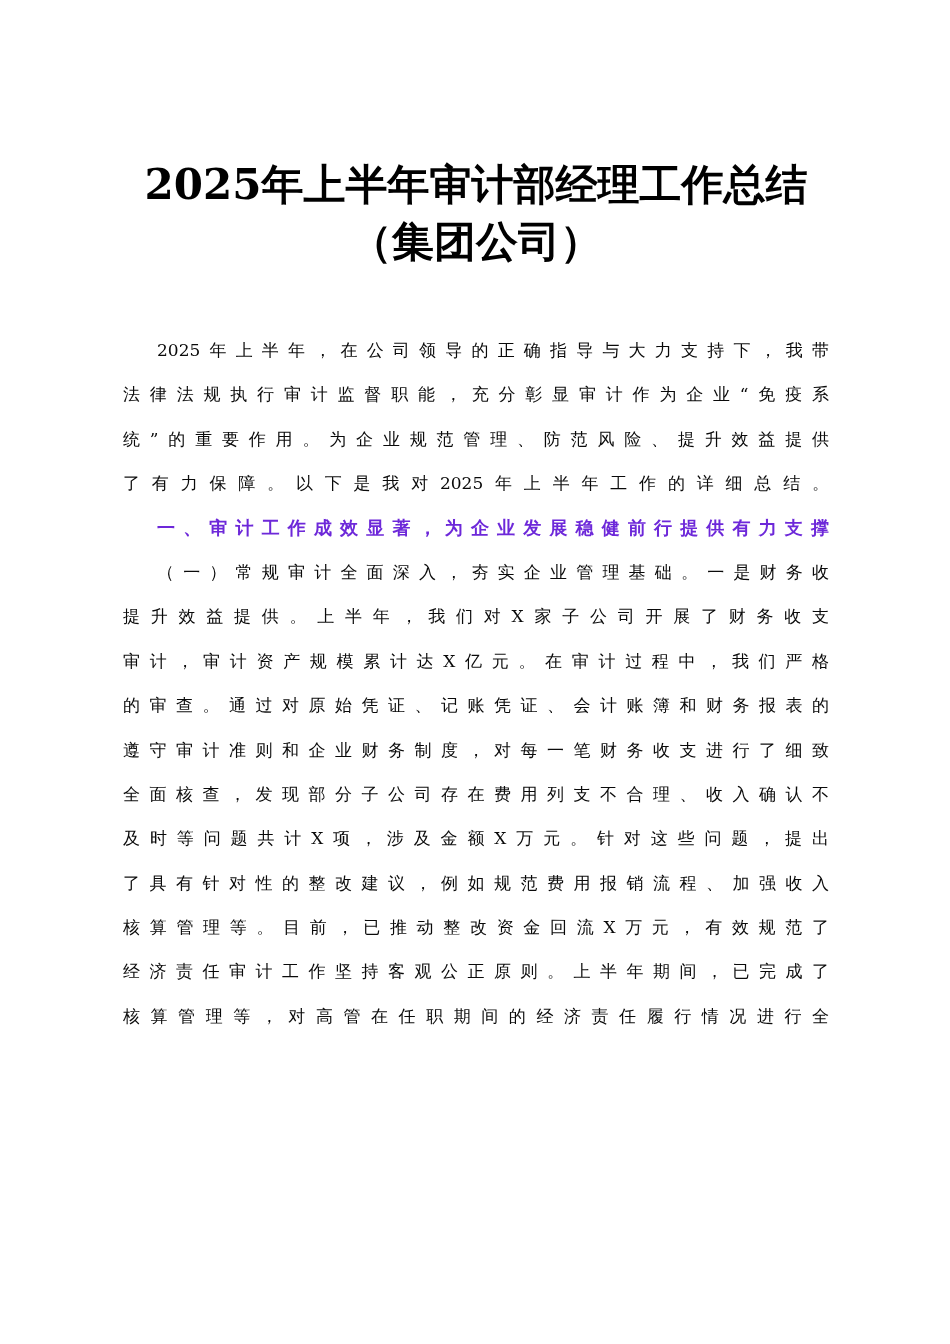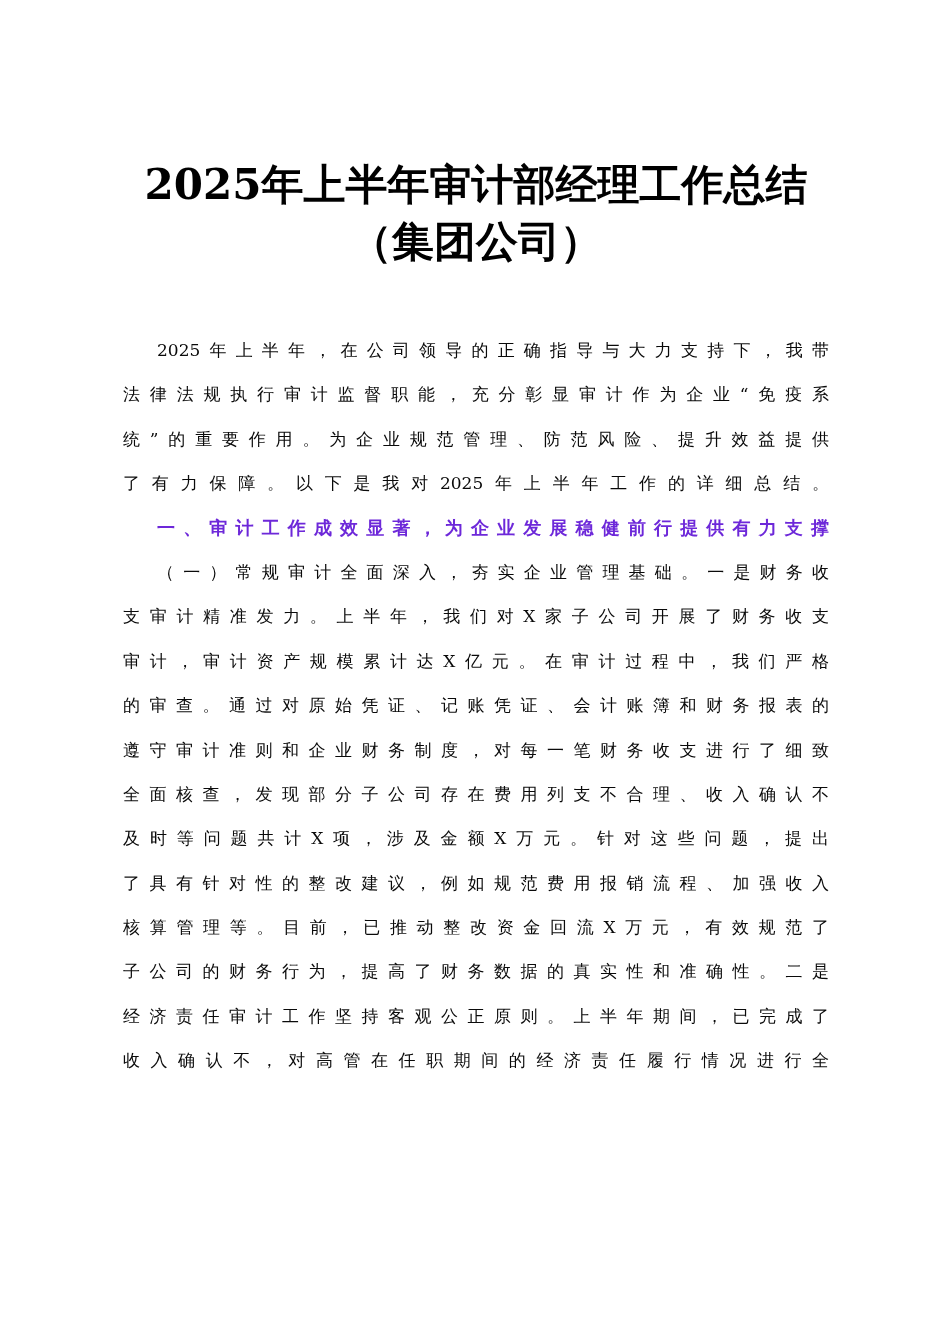--- a/index.html
+++ b/index.html
@@ -72,26 +72,25 @@
         <div class="line first">2025年上半年，在公司领导的正确指导与大力支持下，我带</div>
         <div class="line">法律法规执行审计监督职能，充分彰显审计作为企业“免疫系</div>
         <div class="line">统”的重要作用。为企业规范管理、防范风险、提升效益提供</div>
         <div class="line">了有力保障。以下是我对2025年上半年工作的详细总结。</div>
       </div>
       <div class="block block-heading">
         <div class="line first">一、审计工作成效显著，为企业发展稳健前行提供有力支撑</div>
       </div>
       <div class="block block-paragraph">
         <div class="line first">（一）常规审计全面深入，夯实企业管理基础。一是财务收</div>
-        <div class="line">支审计精准发力。上半年，我们对X家子公司开展了财务收支</div>
+        <div class="line">提升效益提供。上半年，我们对X家子公司开展了财务收支</div>
         <div class="line">审计，审计资产规模累计达X亿元。在审计过程中，我们严格</div>
         <div class="line">的审查。通过对原始凭证、记账凭证、会计账簿和财务报表的</div>
         <div class="line">遵守审计准则和企业财务制度，对每一笔财务收支进行了细致</div>
         <div class="line">全面核查，发现部分子公司存在费用列支不合理、收入确认不</div>
         <div class="line">及时等问题共计X项，涉及金额X万元。针对这些问题，提出</div>
         <div class="line">了具有针对性的整改建议，例如规范费用报销流程、加强收入</div>
         <div class="line">核算管理等。目前，已推动整改资金回流X万元，有效规范了</div>
-        <div class="line">子公司的财务行为，提高了财务数据的真实性和准确性。二是</div>
         <div class="line">经济责任审计工作坚持客观公正原则。上半年期间，已完成了</div>
-        <div class="line">收入确认不，对高管在任职期间的经济责任履行情况进行全</div>
+        <div class="line">核算管理等，对高管在任职期间的经济责任履行情况进行全</div>
       </div>
     </div>
 </div>
 
 </body></html>

